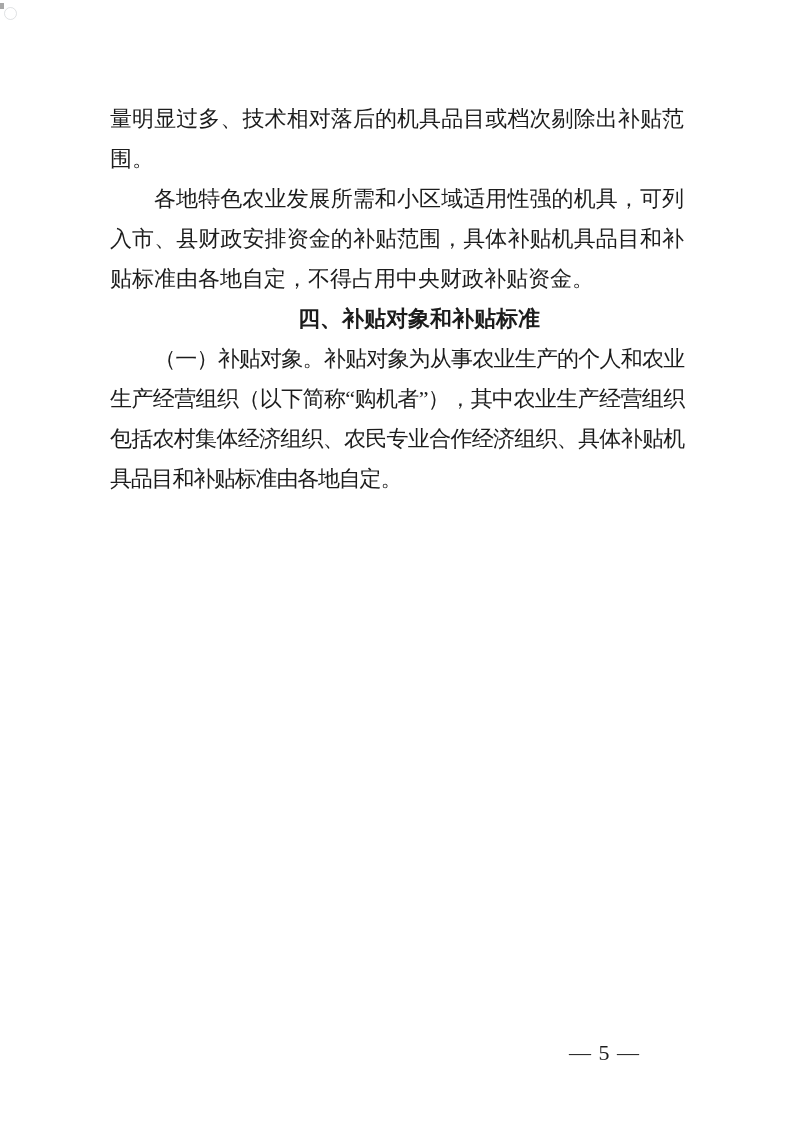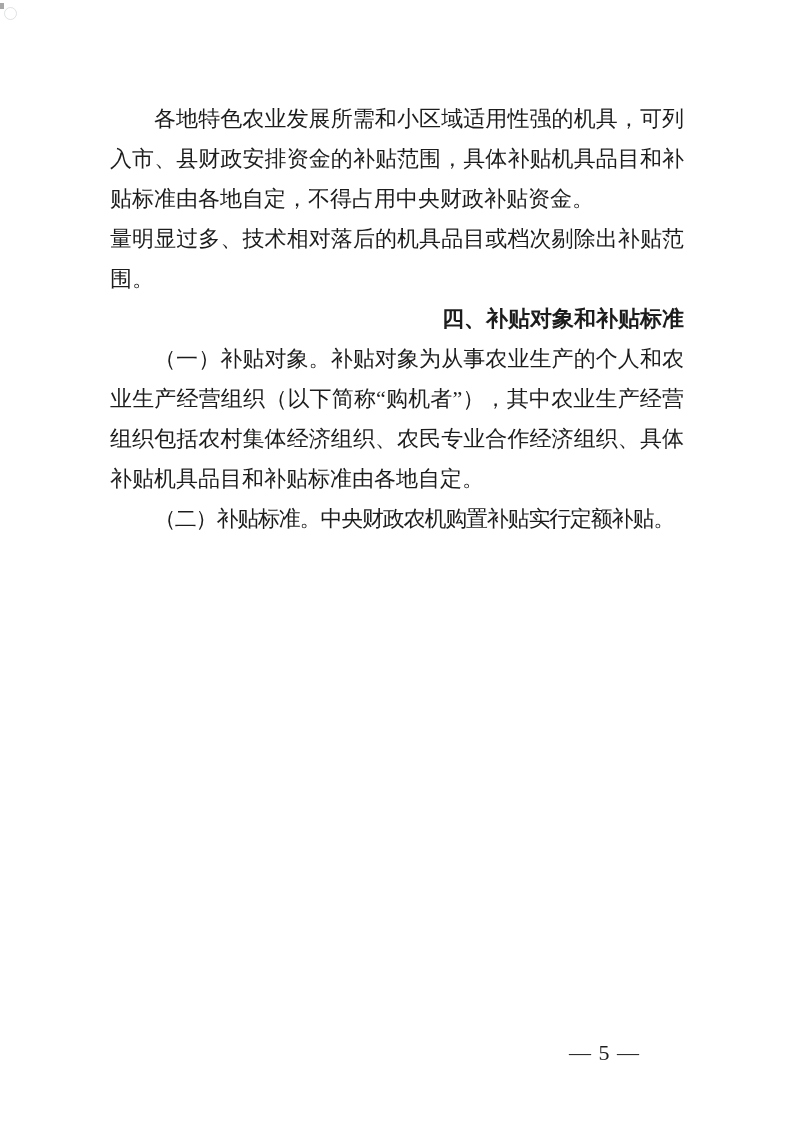--- a/index.html
+++ b/index.html
@@ -29,21 +29,21 @@
     text-align: justify;
     text-justify: inter-ideograph;
     word-break: break-all;
   }
   .doc p.indent {
     text-indent: 2em;
   }
   .doc p.heading {
     font-family: Liberation Serif, serif;
     font-weight: bold;
-    text-align: right;
+    text-align: center;
   }
   
   .doc p:last-child {
     letter-spacing: -1.2px;
   }
   .page-number {
     position: absolute;
     top: 1040px;
     left: 569px;
     font-size: 22px;
@@ -84,22 +84,21 @@
 <body>
 
 <div class="page">
 
   <div class="scan-artifact">
     <span class="speck"></span>
     <span class="ring"></span>
   </div>
 
   <div class="doc" id="doc-body">
+      <p class="body">量明显过多、技术相对落后的机具品目或档次剔除出补贴范围。</p>
       <p class="body indent">各地特色农业发展所需和小区域适用性强的机具，可列入市、县财政安排资金的补贴范围，具体补贴机具品目和补贴标准由各地自定，不得占用中央财政补贴资金。</p>
-      <p class="body">量明显过多、技术相对落后的机具品目或档次剔除出补贴范围。</p>
       <p class="heading indent">四、补贴对象和补贴标准</p>
       <p class="body indent">（一）补贴对象。补贴对象为从事农业生产的个人和农业生产经营组织（以下简称“购机者”），其中农业生产经营组织包括农村集体经济组织、农民专业合作经济组织、具体补贴机具品目和补贴标准由各地自定。</p>
-      <p class="body indent">（二）补贴标准。中央财政农机购置补贴实行定额补贴。</p>
     </div>
 
   <div class="page-number">— 5 —</div>
 
 </div>
 
 </body></html>

